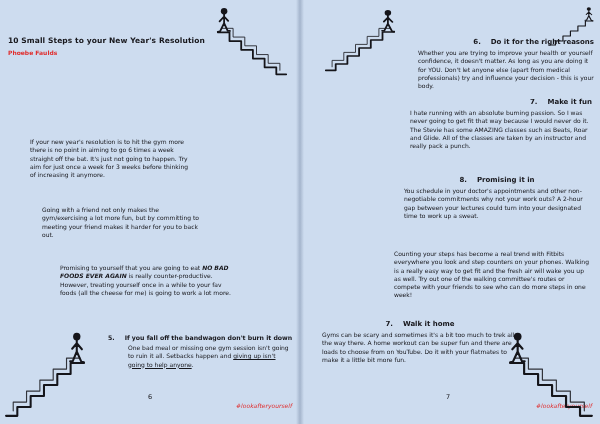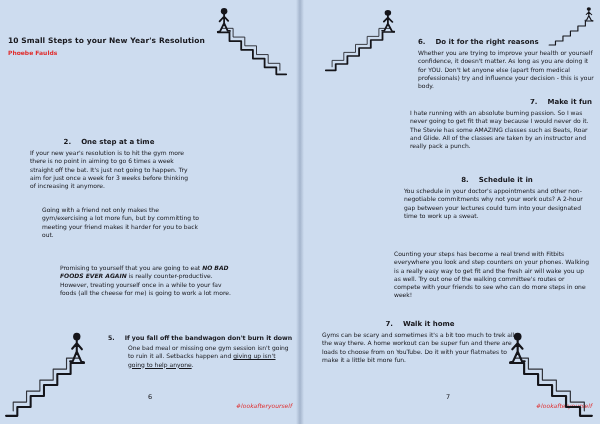--- a/index.html
+++ b/index.html
@@ -49,23 +49,20 @@
 </head>
 <body>
 
 <div class="page" id="page-left">
 
   <div class="page-title">10 Small Steps to your New Year's Resolution</div>
   <div class="author">Phoebe Faulds</div>
 
 
   <div class="step" style="left:30px;top:138px;width:158px;">
-    <div class="step-h" style="text-align:center;">
-      <span class="num">2.</span><span>One step at a time</span>
-    </div>
     <p class="step-body">If your new year's resolution is to hit the gym more there is no point in aiming to go 6 times a week straight off the bat. It's just not going to happen. Try aim for just once a week for 3 weeks before thinking of increasing it anymore.</p>
   </div>
 
   <div class="step" style="left:42px;top:206px;width:162px;">
     <p class="step-body">Going with a friend not only makes the gym/exercising a lot more fun, but by committing to meeting your friend makes it harder for you to back out.</p>
   </div>
 
   <div class="step" style="left:60px;top:264px;width:172px;">
     <p class="step-body"><span>Promising to yourself that you are going to eat </span><span class="em-caps">NO BAD FOODS EVER AGAIN</span><span> is really counter-productive. However, treating yourself once in a while to your fav foods (all the cheese for me) is going to work a lot more.</span></p>
   </div>
@@ -77,36 +74,36 @@
     <p class="step-body" style="margin-left:20px;"><span>One bad meal or missing one gym session isn't going to ruin it all. Setbacks happen and </span><span class="u">giving up isn't going to help anyone</span><span>.</span></p>
   </div>
 
   <div class="pagenum" style="left:148px;top:393px;">6</div>
   <div class="hashtag" style="left:198px;top:402px;width:94px;">#lookafteryourself</div>
 </div>
 
 <div class="page" id="page-right">
 
   <div class="step" style="left:118px;top:38px;width:176px;">
-    <div class="step-h" style="text-align:left;">
+    <div class="step-h" style="text-align:right;">
       <span class="num">6.</span><span>Do it for the right reasons</span>
     </div>
     <p class="step-body">Whether you are trying to improve your health or yourself confidence, it doesn't matter. As long as you are doing it for YOU. Don't let anyone else (apart from medical professionals) try and influence your decision - this is your body.</p>
   </div>
 
   <div class="step" style="left:110px;top:98px;width:182px;">
     <div class="step-h" style="text-align:right;">
       <span class="num">7.</span><span>Make it fun</span>
     </div>
     <p class="step-body">I hate running with an absolute burning passion. So I was never going to get fit that way because I would never do it. The Stevie has some AMAZING classes such as Beats, Roar and Glide. All of the classes are taken by an instructor and really pack a punch.</p>
   </div>
 
   <div class="step" style="left:104px;top:176px;width:186px;">
     <div class="step-h" style="text-align:center;">
-      <span class="num">8.</span><span>Schedule it in</span>
+      <span class="num">8.</span><span>Promising it in</span>
     </div>
     <p class="step-body">You schedule in your doctor's appointments and other non-negotiable commitments why not your work outs? A 2-hour gap between your lectures could turn into your designated time to work up a sweat.</p>
   </div>
 
   <div class="step" style="left:94px;top:250px;width:196px;">
     <p class="step-body">Counting your steps has become a real trend with Fitbits everywhere you look and step counters on your phones. Walking is a really easy way to get fit and the fresh air will wake you up as well. Try out one of the walking committee's routes or compete with your friends to see who can do more steps in one week!</p>
   </div>
 
   <div class="step" style="left:22px;top:320px;width:196px;">
     <div class="step-h" style="text-align:center;">

